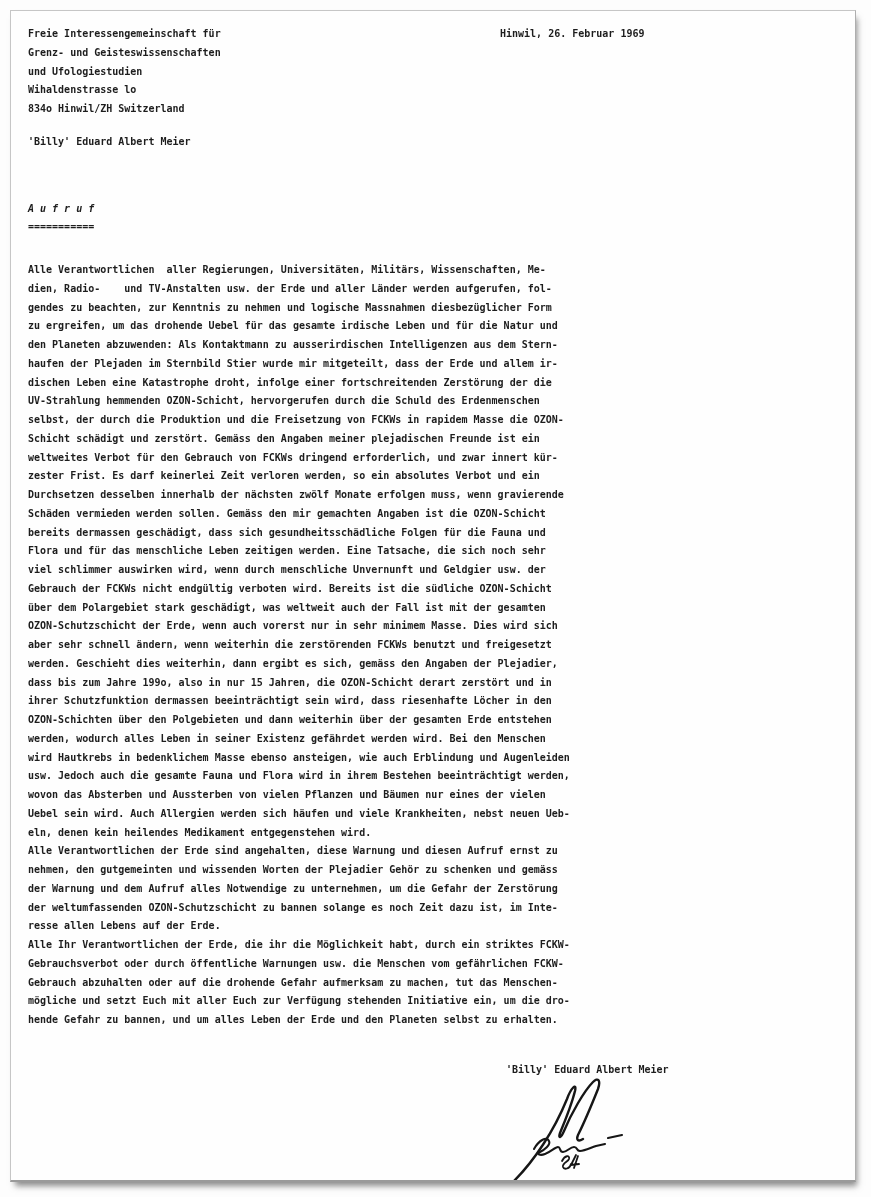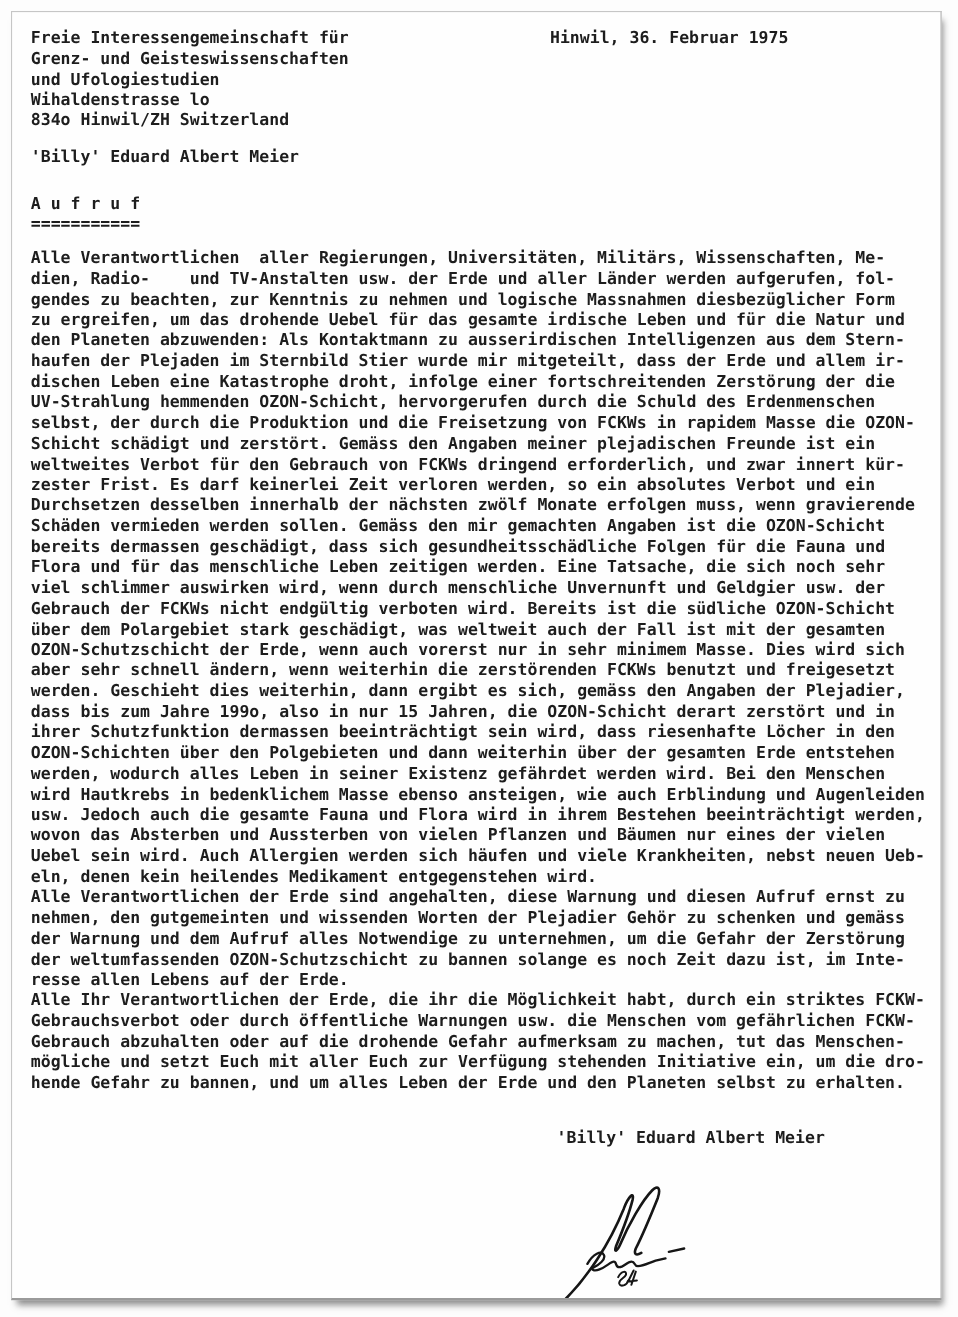--- a/index.html
+++ b/index.html
@@ -21,36 +21,36 @@
     border-right-color: #aeaeae;
     border-bottom: 2px solid #9a9a9a;
     box-shadow: 3px 6px 6px -2px rgba(80,80,80,0.65);
     box-sizing: border-box;
     overflow: hidden;
   }
   .content {
     position: relative;
     padding: 14px 0 0 17px;
     font-family: "DejaVu Sans Mono", "Liberation Mono", monospace;
-    font-size: 15px;
+    font-size: 10px;
     font-weight: 700;
     line-height: 18.75px;
     color: #1d1d1d;
   }
   pre {
     margin: 0;
     font: inherit;
     white-space: pre;
   }
   .cols { display: flex; align-items: flex-start; }
   .col-left { width: 472px; flex: 0 0 472px; }
   .col-right { flex: 1; }
   .author-row { margin-top: 14px; }
-  .subject-block { margin-top: 24px; }
-  .body-text { margin-top: 12px; }
+  .subject-block { margin-top: 48px; font-style: italic; }
+  .body-text { margin-top: 24px; }
   .signature-area { margin-top: 31px; position: relative; }
   .typed-name { margin-left: 478px; }
   .signature-svg {
     position: absolute;
     left: 495px;
     top: 1062px;
     width: 145px;
     height: 112px;
     pointer-events: none;
   }
@@ -66,21 +66,21 @@
 
 <div class="page">
   <div class="content">
 
     <div class="cols">
       <pre class="col-left">Freie Interessengemeinschaft für
 Grenz- und Geisteswissenschaften
 und Ufologiestudien
 Wihaldenstrasse lo
 834o Hinwil/ZH Switzerland</pre>
-      <pre class="col-right">Hinwil, 36. Februar 1975</pre>
+      <pre class="col-right">Hinwil, 26. Februar 1969</pre>
     </div>
 
     <div class="cols author-row">
       <pre class="col-left">'Billy' Eduard Albert Meier</pre>
     </div>
 
     <div class="subject-block">
       <pre>A u f r u f</pre>
       <pre>===========</pre>
     </div>

